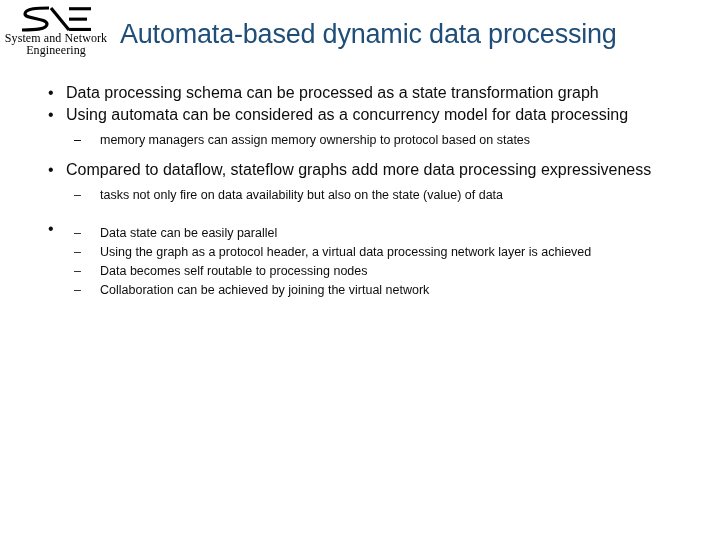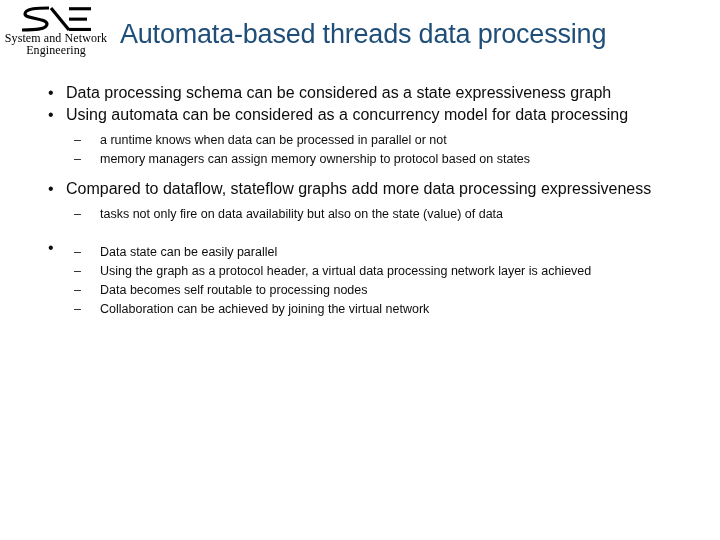--- a/index.html
+++ b/index.html
@@ -123,40 +123,39 @@
       <path d="M30 2 L30 2 C20 2 6 2 6 8 C6 13 28 12 28 18 C28 24 14 24 3 24" fill="none" stroke="#000000" stroke-width="3.2" stroke-linecap="butt"></path>
       <path d="M32 2 L50 24" fill="none" stroke="#000000" stroke-width="3.2" stroke-linecap="butt"></path>
       <rect x="50" y="1.2" width="22" height="3.1" fill="#000000"></rect>
       <rect x="50" y="11.6" width="18" height="3.1" fill="#000000"></rect>
       <rect x="50" y="21.9" width="22" height="3.1" fill="#000000"></rect>
     </svg>
     <div class="logo-caption">System and Network</div>
     <div class="logo-caption">Engineering</div>
   </div>
 
-  <div class="slide-title">Automata-based threads data processing</div>
+  <div class="slide-title">Automata-based dynamic data processing</div>
 </div>
 
 <div class="slide-body">
 
   <div class="bullet-l1">
     <span class="marker">•</span>
-    <span>Data processing schema can be considered as a state expressiveness graph</span>
+    <span>Data processing schema can be processed as a state transformation graph</span>
   </div>
 
   <div class="bullet-l1">
     <span class="marker">•</span>
     <span>Using automata can be considered as a concurrency model for data processing</span>
   </div>
 
   <div class="group-gap-sm"></div>
 
   <div class="bullet-l2">
     <span class="marker">–</span>
-    <span>a runtime knows when data can be processed in parallel or not</span>
   </div>
 
   <div class="bullet-l2">
     <span class="marker">–</span>
     <span>memory managers can assign memory ownership to protocol based on states</span>
   </div>
 
   <div class="group-gap-md"></div>
 
   <div class="bullet-l1">

